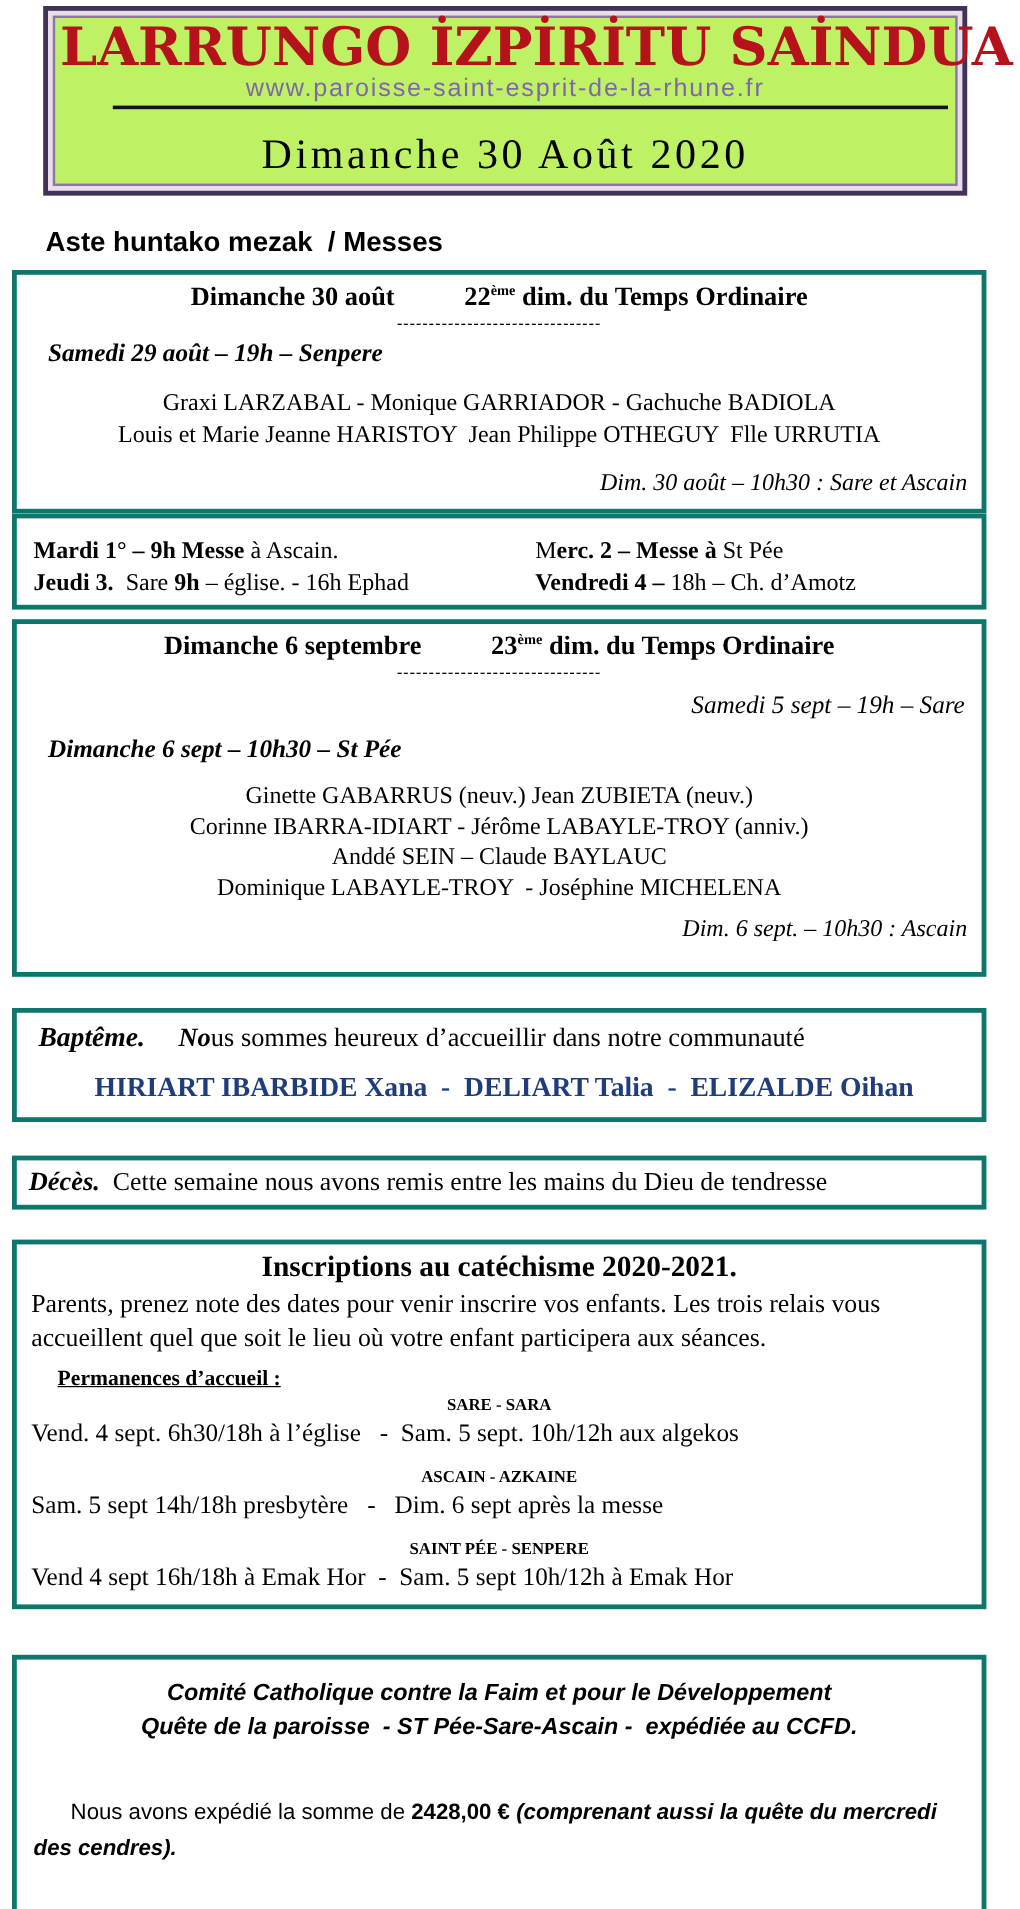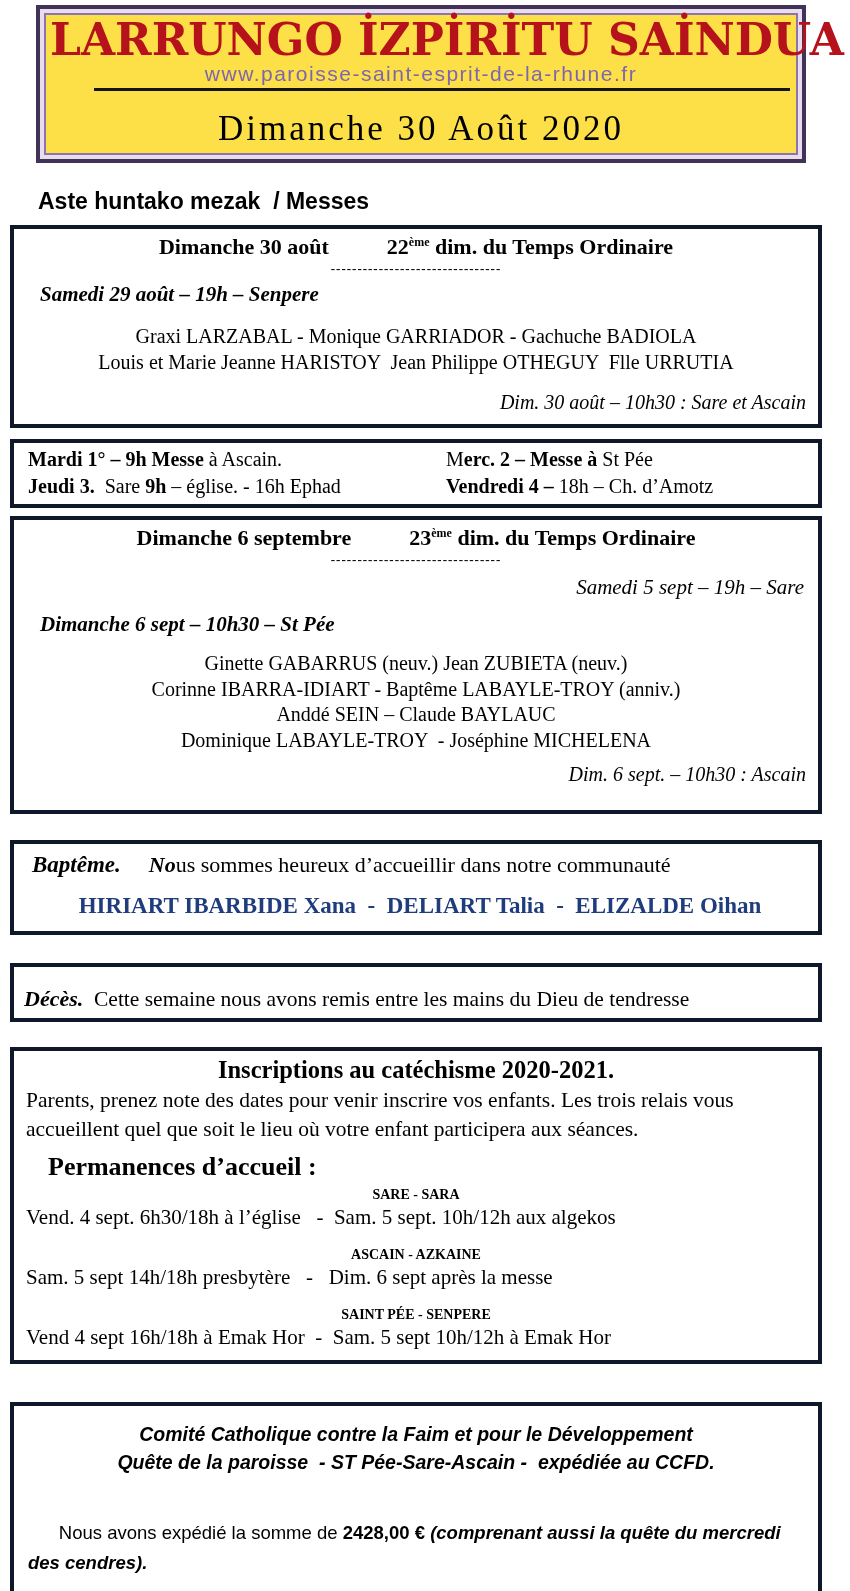--- a/index.html
+++ b/index.html
@@ -5,75 +5,75 @@
   * { box-sizing: border-box; }
   html, body { margin: 0; padding: 0; background: #ffffff; }
   body { width: 850px; font-family: "Liberation Serif", "DejaVu Serif", serif; color: #000; }
   .page { position: relative; width: 850px; height: 1591px; overflow: hidden; background: #fff; }
   .pre { white-space: pre-wrap; }
   .b { font-weight: bold; }
   .bi { font-weight: bold; font-style: italic; }
 
   
   .masthead { margin: 5px 44px 0 36px; border: 4px solid #413257; background: #e9dcec; padding: 4px; }
-  .masthead-inner { border: 2px solid #8c74ae; background: #fde047; text-align: center; padding: 3px 4px 5px; }
+  .masthead-inner { border: 2px solid #8c74ae; background: #bef264; text-align: center; padding: 3px 4px 5px; }
   .masthead-title { color: #b5121b; font-weight: bold; font-size: 44px; line-height: 1.02;
                     font-family: "DejaVu Serif", serif; letter-spacing: 0; white-space: nowrap; }
   .masthead-url { color: #7d66ad; font-size: 21px; letter-spacing: 1.5px;
                   font-family: "Liberation Sans", sans-serif; line-height: 1.05; }
   .masthead-rule { border-top: 3px solid #141414; margin: 3px 2px 0 44px; }
   .masthead-date { font-size: 35px; letter-spacing: 3px; line-height: 1.1; padding-top: 19px; }
 
   
   .section-title { margin: 25px 0 10px 38px; font-family: "Liberation Sans", sans-serif;
                    font-weight: bold; font-size: 23px; }
 
   
-  .box { border: 4px solid #0f172a; margin-left: 10px; margin-right: 28px; background: #fff; }
+  .box { border: 4px solid #0f766e; margin-left: 10px; margin-right: 28px; background: #fff; }
 
   .box-heading { display: flex; justify-content: center; gap: 58px; font-weight: bold;
                  font-size: 22px; margin-top: 5px; }
   .sup { font-size: 12px; vertical-align: super; line-height: 0; }
   .dashes { text-align: center; font-weight: bold; font-size: 13px; letter-spacing: 1px;
             line-height: 14px; margin-top: 2px; }
   .vigil-left { font-weight: bold; font-style: italic; font-size: 21px; margin: 6px 0 0 26px; }
   .vigil-right { font-style: italic; font-size: 21px; text-align: right; margin: 8px 14px 0 0; }
   .names { text-align: center; font-size: 20px; line-height: 26px; margin-top: 16px; }
   .box-footer { text-align: right; font-style: italic; font-size: 20px; margin: 16px 12px 8px 0; }
 
   
   .box-week1 { margin-top: 9px; padding-bottom: 2px; }
 
   
-  .box-weekday { margin-top: 11px; padding: 3px 0 4px 14px; font-size: 20px; line-height: 27px; }
+  .box-weekday { padding: 14px 0 4px 14px; font-size: 20px; line-height: 27px; }
   .wk-row { display: grid; grid-template-columns: 418px auto; }
 
   
   .box-week2 { margin-top: 8px; padding-bottom: 16px; }
   .box-week2 .main-mass { font-weight: bold; font-style: italic; font-size: 21px; margin: 12px 0 0 26px; }
   .box-week2 .names { margin-top: 14px; line-height: 25.5px; }
   .box-week2 .box-footer { margin-top: 10px; }
 
   
   .box-bapteme { margin-top: 26px; padding: 8px 10px 12px 18px; }
   .bapteme-line1 { font-size: 22px; }
   .bapteme-label { font-weight: bold; font-style: italic; font-size: 23px; margin-right: 28px; }
   .bapteme-names { text-align: center; font-weight: bold; font-size: 23px; color: #1f3d7c; margin-top: 15px; }
 
   
-  .box-deces { margin-top: 28px; padding: 19px 8px 6px 10px; }
+  .box-deces { margin-top: 28px; padding: 5px 8px 6px 10px; }
   .deces-line1 { font-size: 21.5px; }
   .deces-label { font-weight: bold; font-style: italic; font-size: 22px; }
   .deces-names { text-align: center; font-weight: bold; font-size: 22px; margin-top: 1px; }
 
   
   .box-cate { margin-top: 25px; padding: 5px 12px 10px 12px; }
   .cate-title { text-align: center; font-weight: bold; font-size: 24.5px; }
   .cate-intro { font-size: 21.5px; line-height: 29px; margin-top: 2px; }
-  .perm-label { font-weight: bold; font-size: 26px; margin: 8px 0 0 22px; }
+  .perm-label { font-weight: bold; font-size: 18px; text-decoration: underline; margin: 8px 0 0 22px; }
   .relay { margin-top: 5px; }
   .relay + .relay { margin-top: 17px; }
   .relay-name { text-align: center; font-weight: bold; font-size: 14px; }
   .relay-details { font-size: 21px; margin-top: 2px; }
 
   
   .box-ccfd { margin-top: 38px; padding: 14px 14px 12px 14px;
               font-family: "Liberation Sans", sans-serif; }
   .ccfd-heading { text-align: center; font-weight: bold; font-style: italic; font-size: 19.5px;
                   line-height: 28px; }
@@ -123,21 +123,21 @@
   <div class="box box-week2">
     <div class="box-heading">
       <span>Dimanche 6 septembre</span>
       <span><span>23</span><sup class="sup">ème</sup><span class="pre"> dim. du Temps Ordinaire</span></span>
     </div>
     <div class="dashes">--------------------------------</div>
     <div class="vigil-right">Samedi 5 sept – 19h – Sare</div>
     <div class="main-mass">Dimanche 6 sept – 10h30 – St Pée</div>
     <div class="names">
       <div class="pre">Ginette GABARRUS (neuv.) Jean ZUBIETA (neuv.)</div>
-      <div class="pre">Corinne IBARRA-IDIART - Baptême LABAYLE-TROY (anniv.)</div>
+      <div class="pre">Corinne IBARRA-IDIART - Jérôme LABAYLE-TROY (anniv.)</div>
       <div class="pre">Anddé SEIN – Claude BAYLAUC</div>
       <div class="pre">Dominique LABAYLE-TROY  - Joséphine MICHELENA</div>
     </div>
     <div class="box-footer">Dim. 6 sept. – 10h30 : Ascain</div>
   </div>
 
   <div class="box box-bapteme">
     <div class="bapteme-line1">
       <span class="bapteme-label">Baptême.</span><span class="bi">No</span><span>us sommes heureux d’accueillir dans notre communauté</span>
     </div>

